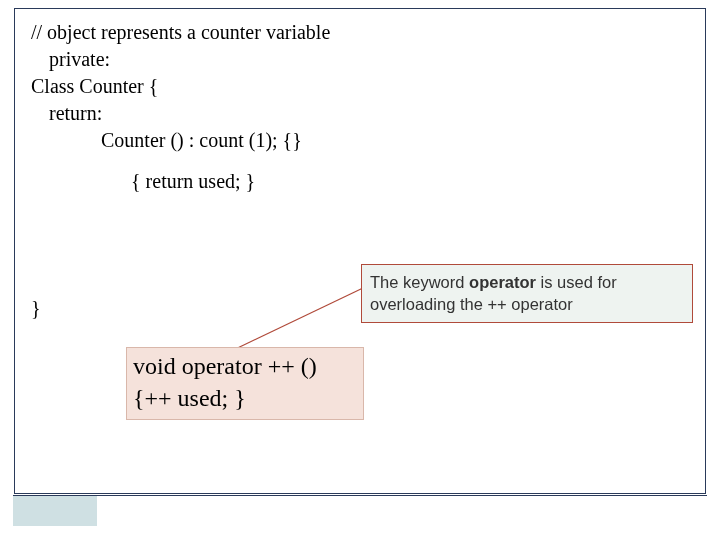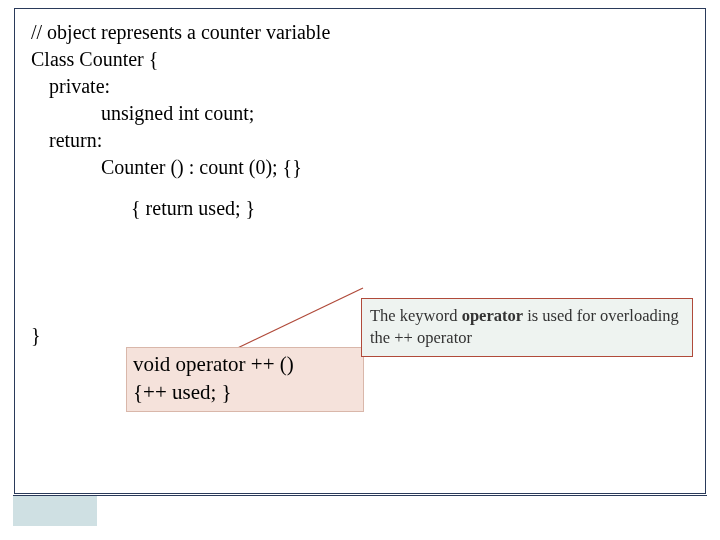--- a/index.html
+++ b/index.html
@@ -32,38 +32,37 @@
   .blank { height: 14px; }
 
   .highlight-block {
     position: absolute;
     left: 111px;
     top: 338px;
     width: 238px;
     background: #f5e2db;
     border: 1px solid #d9b7aa;
     padding: 2px 6px 4px 6px;
-    font-size: 21px;
+    font-size: 24px;
     line-height: 1.35;
     color: #000;
   }
 
   .callout-box {
     position: absolute;
     left: 346px;
     top: 255px;
     width: 332px;
     background: #eef3f0;
     border: 1.5px solid #b04a3a;
     padding: 6px 8px;
-    font-family: Liberation Serif, serif;
+    font-family: Liberation Sans, sans-serif;
     font-size: 16.5px;
     line-height: 1.35;
     color: #333;
-    margin-top: 34px;
   }
   .callout-box .bold { font-weight: bold; }
 
   .connector {
     position: absolute;
     left: 200px;
     top: 277px;
     width: 150px;
     height: 70px;
     pointer-events: none;
@@ -85,25 +84,24 @@
     height: 1px;
     background: #2a3a5a;
   }
 </style>
 </head>
 <body>
 
 <div class="slide">
 
   <div class="code-line">// object represents a counter variable</div>
+  <div class="code-line indent1">private:</div>
   <div class="code-line">Class Counter {</div>
-  <div class="code-line indent1">private:</div>
-  <div class="code-line indent2">unsigned int count;</div>
   <div class="code-line indent1">return:</div>
-  <div class="code-line indent2">Counter () : count (0); {}</div>
+  <div class="code-line indent2">Counter () : count (1); {}</div>
   <div class="blank"></div>
   <div class="code-line indent3">{ return used; }</div>
 
   <div style="height:100px"></div>
 
   <div class="code-line">}</div>
 
   <svg class="connector" viewBox="0 0 150 70">
     <line x1="148" y1="2" x2="10" y2="68" stroke="#b04a3a" stroke-width="1.2"></line>
   </svg>

